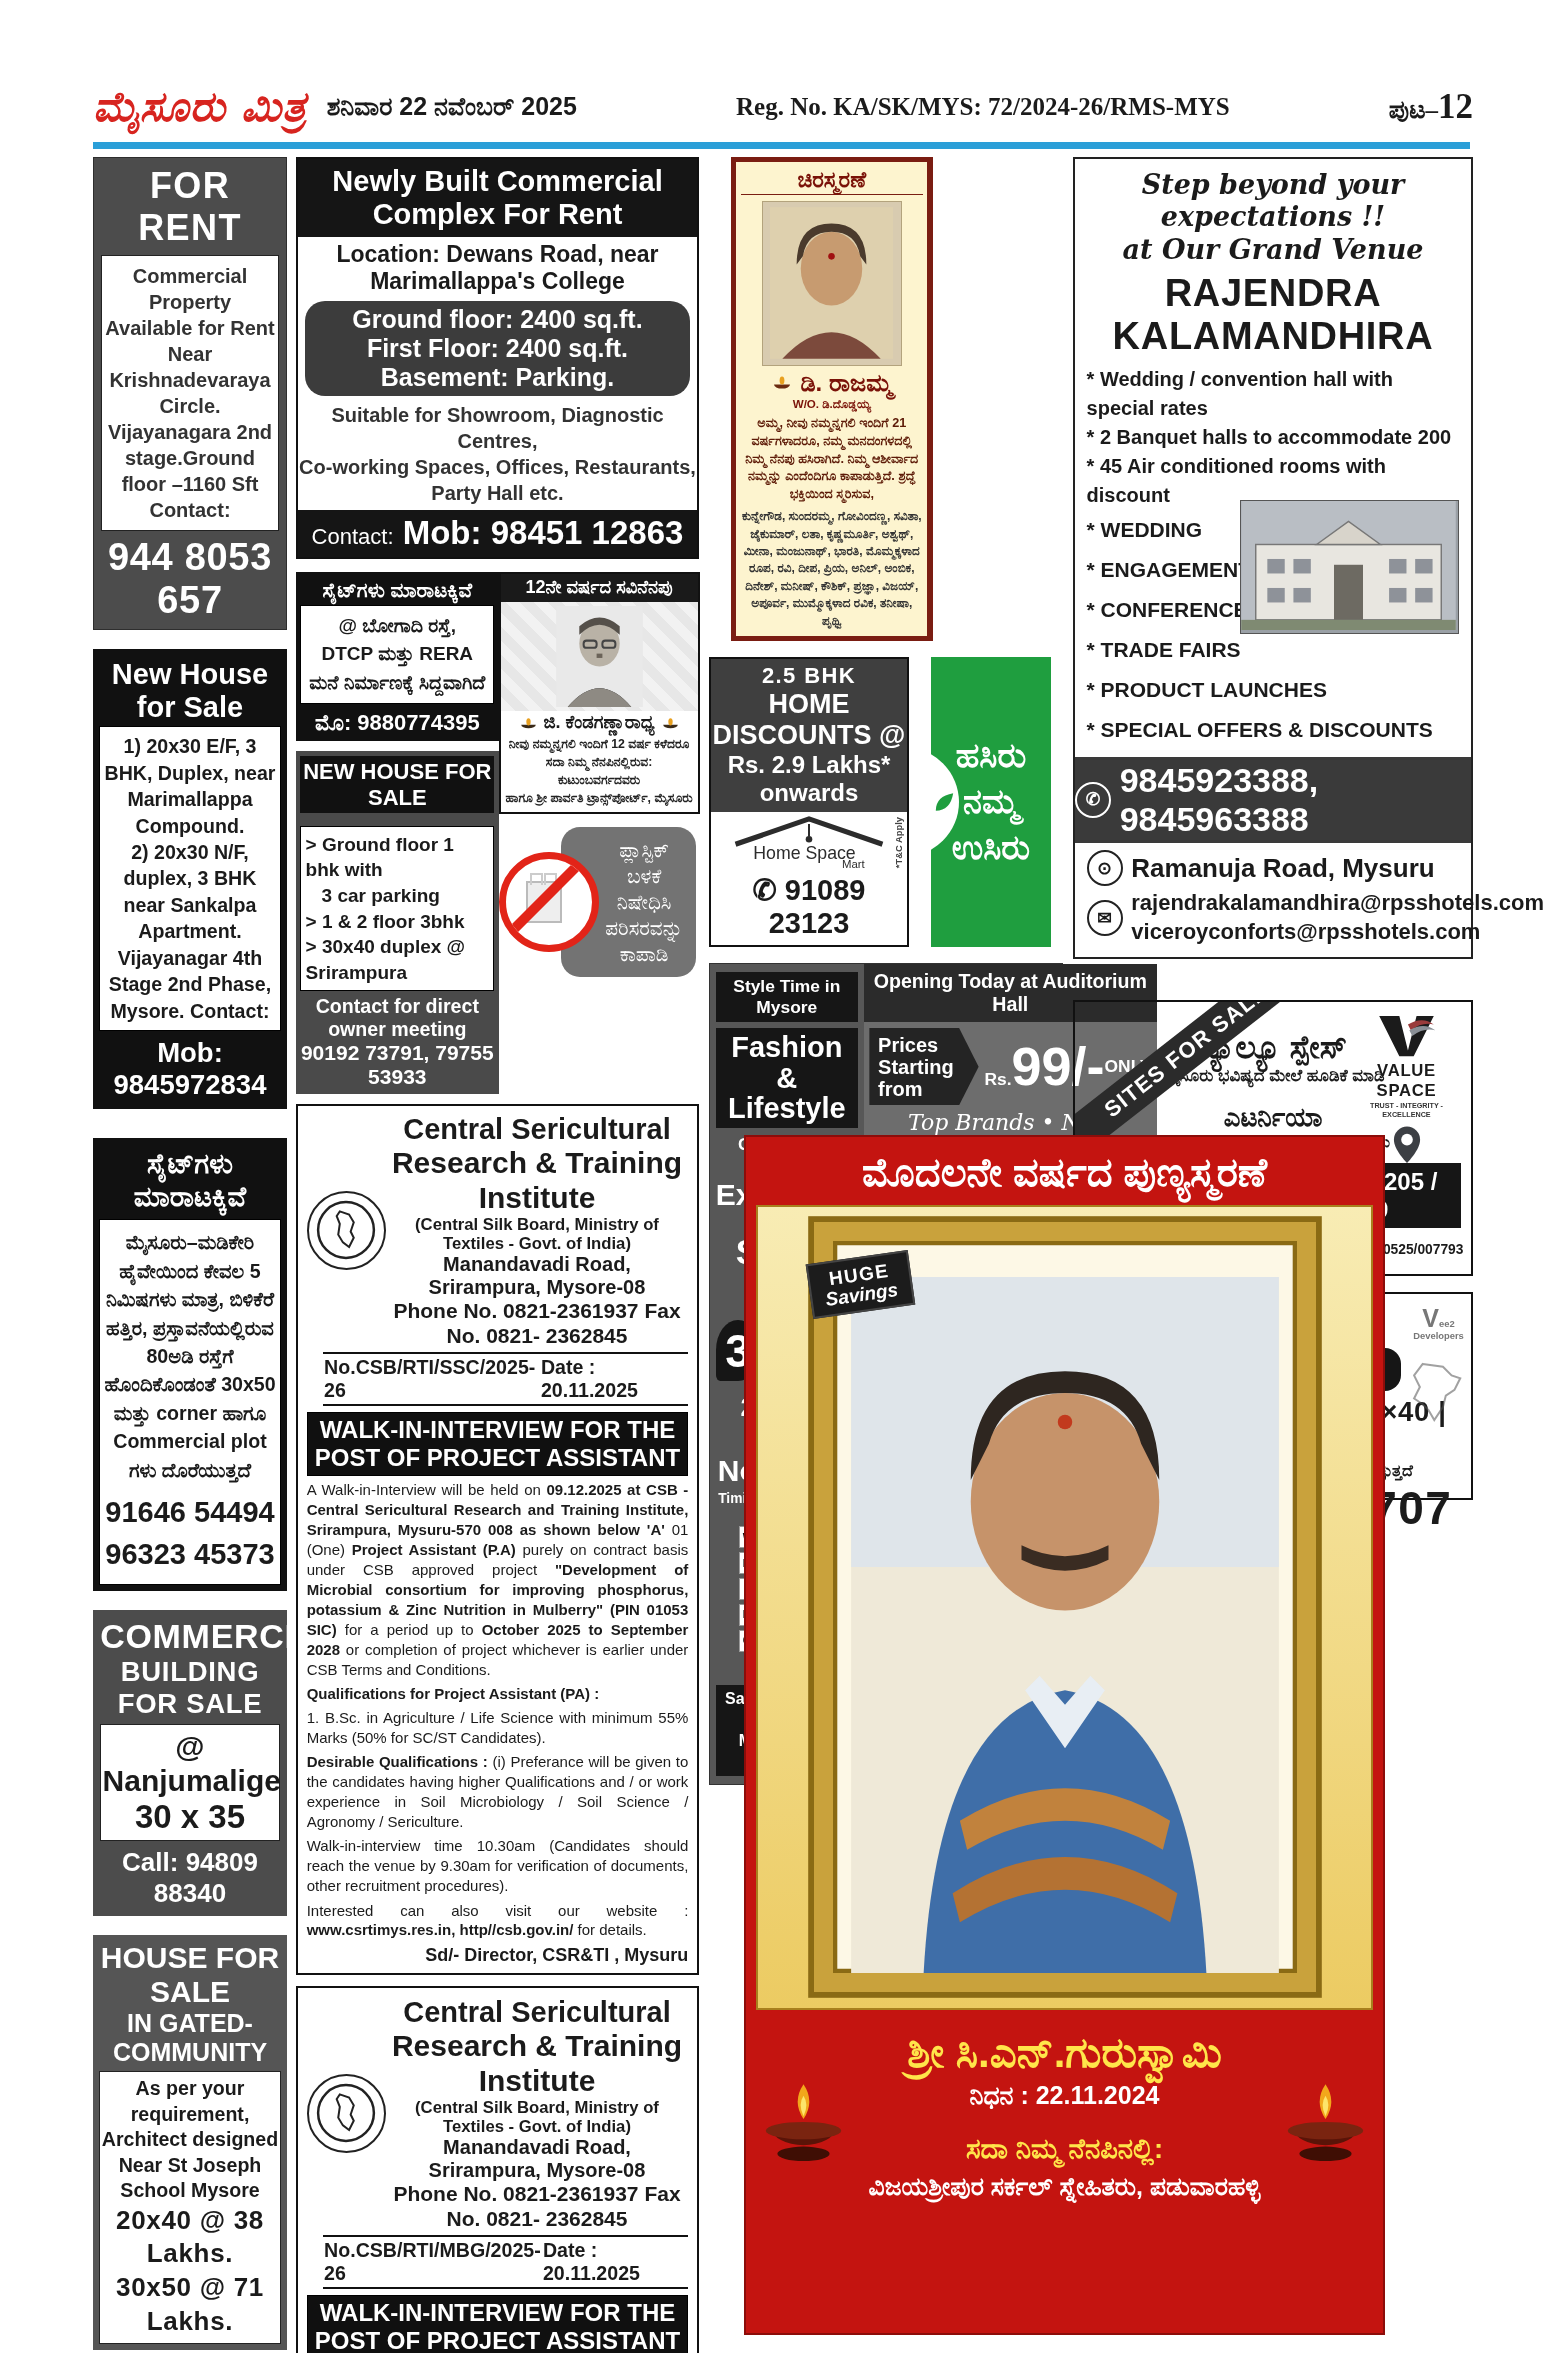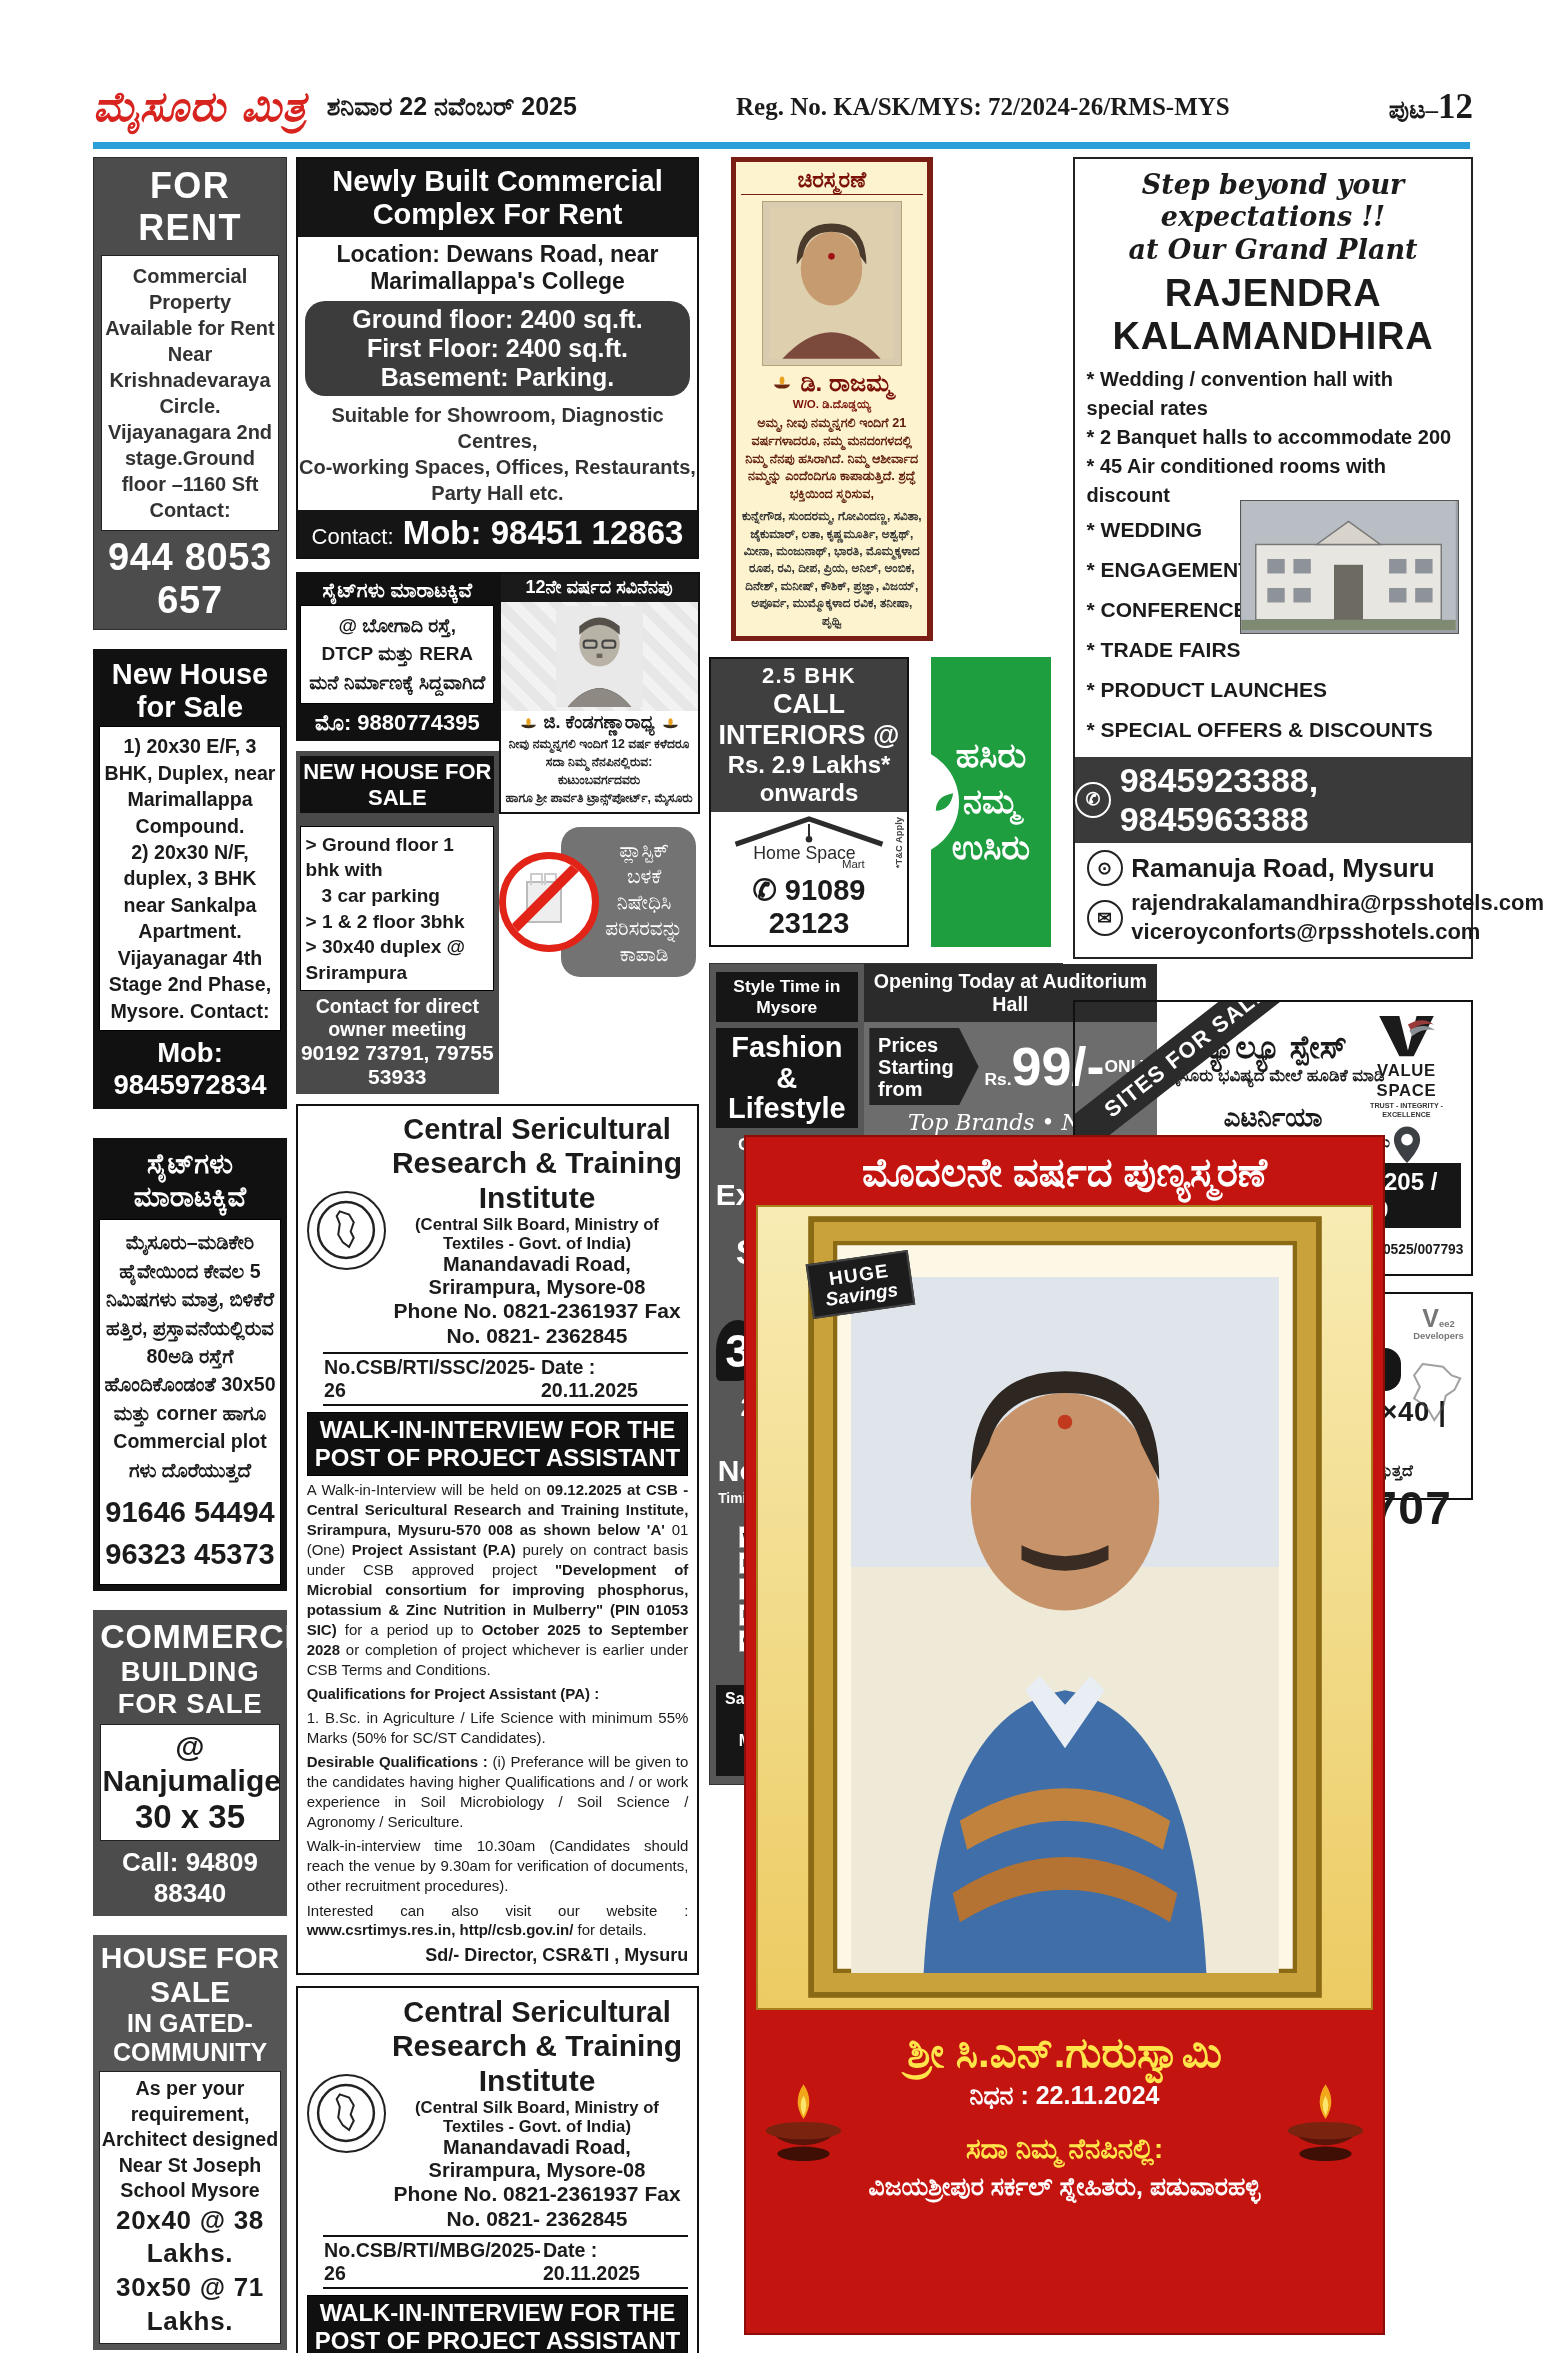--- a/index.html
+++ b/index.html
@@ -493,21 +493,21 @@
       <div class="rel">W/O. ಡಿ.ದೊಡ್ಡಯ್ಯ</div>
       <div class="bd">ಅಮ್ಮ, ನೀವು ನಮ್ಮನ್ನಗಲಿ ಇಂದಿಗೆ 21 ವರ್ಷಗಳಾದರೂ, ನಮ್ಮ ಮನದಂಗಳದಲ್ಲಿ ನಿಮ್ಮ ನೆನಪು ಹಸಿರಾಗಿದೆ. ನಿಮ್ಮ ಆಶೀರ್ವಾದ ನಮ್ಮನ್ನು ಎಂದೆಂದಿಗೂ ಕಾಪಾಡುತ್ತಿದೆ. ಶ್ರದ್ಧೆ ಭಕ್ತಿಯಿಂದ ಸ್ಮರಿಸುವ,</div>
       <div class="names">ಕುನ್ನೇಗೌಡ, ಸುಂದರಮ್ಮ, ಗೋವಿಂದಣ್ಣ, ಸವಿತಾ, ಜೈಕುಮಾರ್, ಲತಾ, ಕೃಷ್ಣಮೂರ್ತಿ, ಅಶ್ವಥ್, ಮೀನಾ, ಮಂಜುನಾಥ್, ಭಾರತಿ, ಮೊಮ್ಮಕ್ಕಳಾದ ರೂಪ, ರವಿ, ದೀಪ, ಪ್ರಿಯ, ಅನಿಲ್, ಅಂಬಿಕ, ದಿನೇಶ್, ಮನೀಷ್, ಕೌಶಿಕ್, ಪ್ರಜ್ಞಾ, ವಿಜಯ್, ಅಪೂರ್ವ, ಮುಮ್ಮೊಕ್ಕಳಾದ ರವಿಕ, ತನೀಷಾ, ಪೃಥ್ವಿ</div>
     </div>
   </div>
 
   <div class="row3">
     <div class="hsm">
       <div class="top">
         <div class="l1">2.5 BHK</div>
-        <div class="l2">CALL INTERIORS @</div>
+        <div class="l2">HOME DISCOUNTS @</div>
         <div class="l3">Rs. 2.9 Lakhs* onwards</div>
       </div>
       <div class="logo">
         <svg width="152" height="54" viewBox="0 0 120 42">
           <path d="M2 22 L60 2 L118 22" fill="none" stroke="#2c2c2c" stroke-width="4"></path>
           <line x1="60" y1="6" x2="60" y2="16" stroke="#2c2c2c" stroke-width="1.6"></line>
           <circle cx="60" cy="18" r="2.6" fill="#2c2c2c"></circle>
           <text x="16" y="34" font-size="14" font-family="Liberation Sans" fill="#2c2c2c">Home Space</text>
           <text x="86" y="41" font-size="9" font-family="Liberation Sans" fill="#2c2c2c">Mart</text>
         </svg>
@@ -614,21 +614,21 @@
         <div class="v1">THE INSTITUTION OF ENGINEERS</div>
         <div class="v2">(Auditorium Hall), J.L.B. Road, Mysore</div>
       </div>
     </div>
   </div>
 </div>
 
 <div class="abs" id="col4">
   <div class="raj">
     <div class="tag">Step beyond your expectations !!</div>
-    <div class="tag">at Our Grand Plant</div>
+    <div class="tag">at Our Grand Venue</div>
     <div class="nm">RAJENDRA KALAMANDHIRA</div>
     <div class="feat">
       <div>* Wedding / convention hall with special rates</div>
       <div>* 2 Banquet halls to accommodate 200</div>
       <div>* 45 Air conditioned rooms with discount</div>
     </div>
     <div class="svc">
       <div>* WEDDING</div>
       <div>* ENGAGEMENTS</div>
       <div>* CONFERENCES</div>

